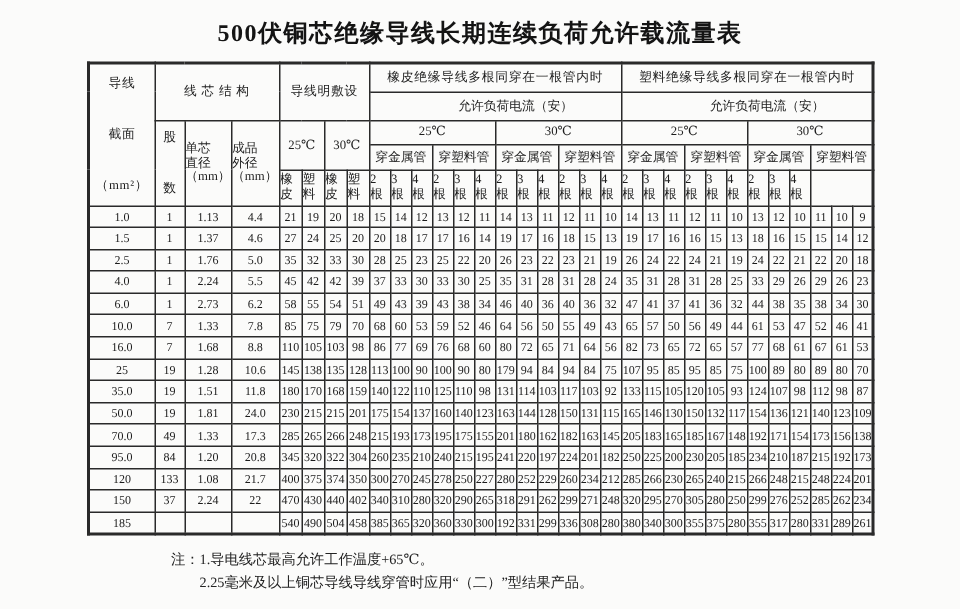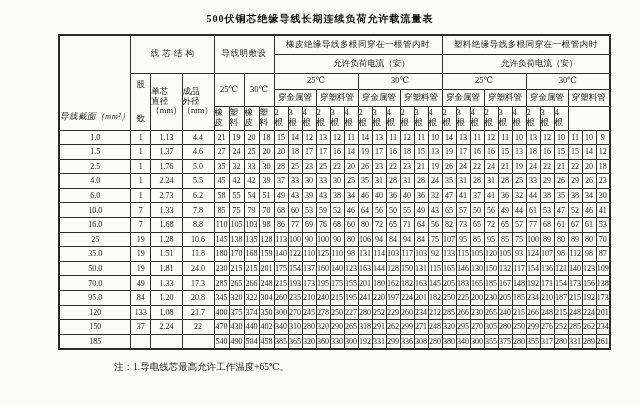--- a/index.html
+++ b/index.html
@@ -4,41 +4,41 @@
 <style>
   html,body{margin:0;padding:0;}
   body{
     width:640px;height:406px;overflow:hidden;
     background:#fbfbfa;color:#1c1c1c;
     font-family:"Liberation Serif","DejaVu Serif",serif;
   }
   .page{position:relative;width:640px;height:406px;}
   .title{
     padding-top:12px;text-align:center;
-    font-size:10px;font-weight:bold;letter-spacing:1px;color:#141414;
+    font-size:16px;font-weight:bold;letter-spacing:1px;color:#141414;
   }
   table.grid{
     border-collapse:collapse;table-layout:fixed;
     margin:8px 0 0 58px;
     border:2px solid #2a2a2a;
   }
   .grid th,.grid td{
     border:1px solid #2a2a2a;
     padding:0;margin:0;text-align:center;vertical-align:middle;
     font-weight:normal;font-size:8px;line-height:1.15;
     overflow:hidden;white-space:nowrap;
   }
   .grid thead th{font-size:8.5px;}
   .hsec{font-size:9px;height:19px;letter-spacing:0.5px;}
   .hr2 th{height:18px;padding-left:27px;}
   .hr3 th{height:15px;}
   .hr4 th{height:16px;font-size:8px;}
   .hr5 th{height:23px;}
   .stack{display:flex;flex-direction:column;align-items:flex-start;justify-content:center;}
-  .spread{display:flex;flex-direction:row;align-items:flex-end;justify-content:space-between;height:86px;padding:4px 0;box-sizing:border-box;font-style:italic;}
+  .spread{display:flex;flex-direction:column;align-items:center;justify-content:space-between;height:86px;padding:4px 0;box-sizing:border-box;}
   .spread2{display:flex;flex-direction:column;align-items:center;justify-content:space-between;height:50px;padding:3px 0;box-sizing:border-box;}
   .v span{display:block;}
   tbody td{height:13.6px;font-size:8.5px;}
   .notes{
     display:flex;margin:10px 0 0 114px;
     font-size:9.5px;line-height:1.55;color:#222;
   }
   .notes .num-lines div{white-space:nowrap;}
 </style>
 </head>
@@ -517,21 +517,21 @@
           <td>145</td>
           <td>138</td>
           <td>135</td>
           <td>128</td>
           <td>113</td>
           <td>100</td>
           <td>90</td>
           <td>100</td>
           <td>90</td>
           <td>80</td>
-          <td>106</td>
+          <td>179</td>
           <td>94</td>
           <td>84</td>
           <td>94</td>
           <td>84</td>
           <td>75</td>
           <td>107</td>
           <td>95</td>
           <td>85</td>
           <td>95</td>
           <td>85</td>
@@ -781,16 +781,17 @@
           <td>289</td>
           <td>261</td>
         </tr>
       </tbody>
   </table>
 
   <div class="notes">
     <div>注：</div>
     <div class="num-lines">
       <div>1.导电线芯最高允许工作温度+65℃。</div>
+      <div>2.25毫米及以上铜芯导线导线穿管时应用“（二）”型结果产品。</div>
     </div>
   </div>
 
 </div>
 
 </body></html>

